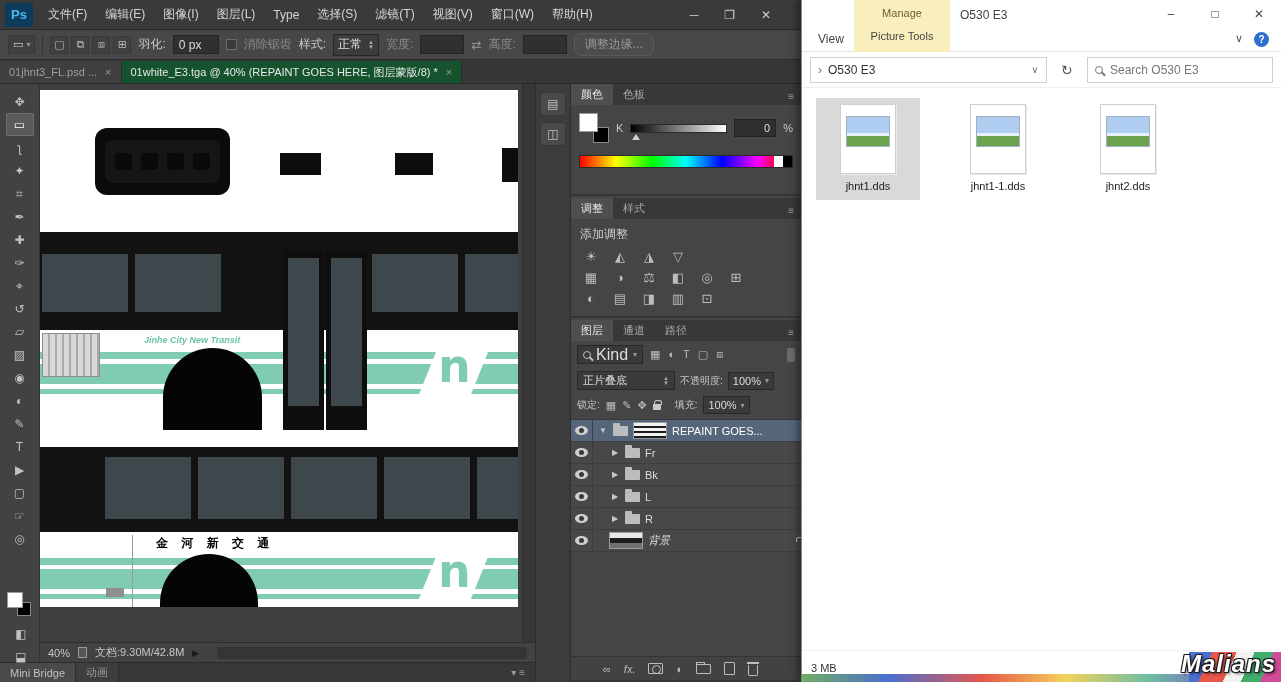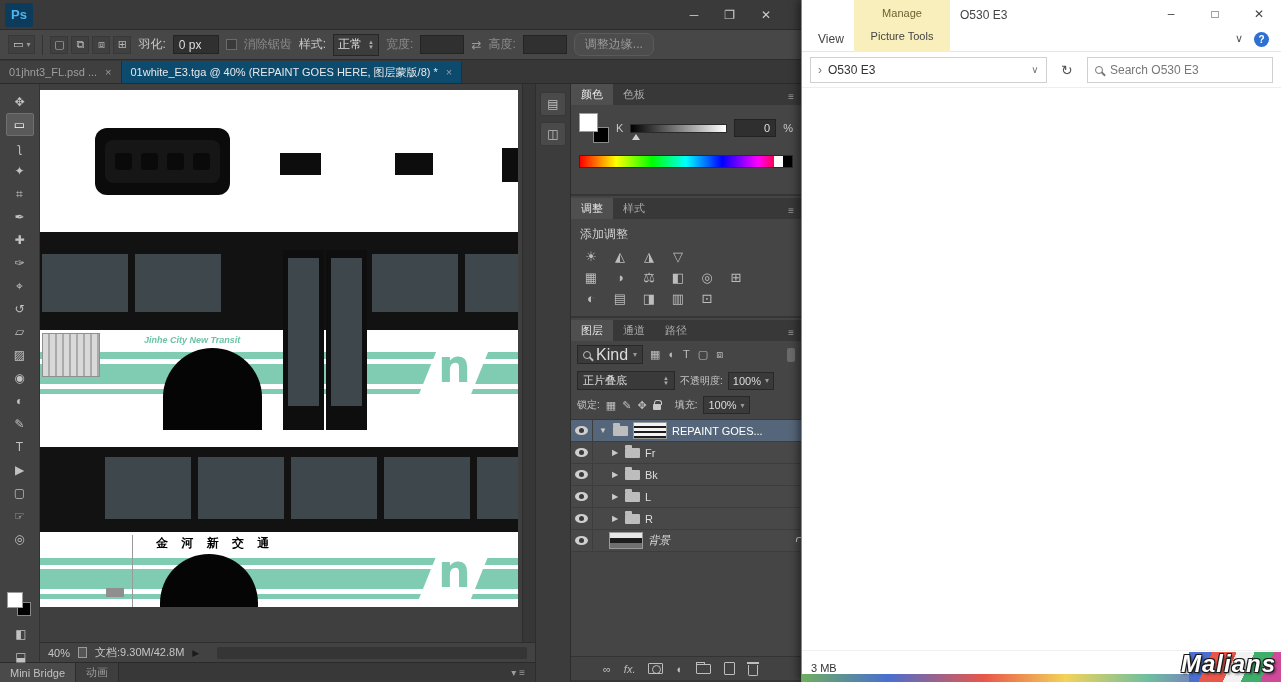--- a/index.html
+++ b/index.html
@@ -23,21 +23,21 @@
   .pfield { background:#303030; border:1px solid #242424; color:#ddd; min-width:46px; height:19px; padding:0 5px; display:flex; align-items:center; }
   .pfield.empty { min-width:44px; }
   .pdrop { background:#3c3c3c; border:1px solid #262626; color:#ddd; height:22px; padding:0 4px; display:flex; align-items:center; gap:6px; }
   .dim { color:#8a8a8a; }
   .opt-check { width:11px; height:11px; border:1px solid #6a6a6a; background:#3a3a3a; display:inline-block; }
   .refine-btn { border:1px solid #5a5a5a; background:#4c4c4c; color:#9a9a9a; padding:2px 10px; border-radius:7px; }
 
   .ps-tabbar { position:absolute; left:0; top:60px; right:0; height:24px; background:#373737; display:flex; align-items:flex-end; border-bottom:1px solid #2a2a2a; }
   .doc-tab { height:22px; display:flex; align-items:center; gap:8px; padding:0 9px; font-size:11px; border-right:1px solid #2c2c2c; }
   .doc-tab.inactive { background:#3f3f3f; color:#9e9e9e; }
-  .doc-tab.active { background:#0c4a6e; color:#e8e8e8; }
+  .doc-tab.active { background:#14532d; color:#e8e8e8; }
   .tab-close { font-size:11px; color:#9a9a9a; cursor:default; }
 
   .ps-body { position:absolute; left:0; top:84px; right:0; bottom:0; }
 
   .ps-tools { position:absolute; left:0; top:0; width:40px; height:598px; background:#424242; border-right:1px solid #333; display:flex; flex-direction:column; align-items:center; padding-top:6px; }
   .tool { width:28px; height:23px; display:flex; align-items:center; justify-content:center; color:#c2c2c2; font-size:12px; border:1px solid transparent; }
   .tool.selected { background:#5a5a5a; border-color:#6f6f6f; border-radius:2px; color:#fff; }
   .swatch-wrap { position:relative; width:24px; height:24px; margin-top:8px; }
   .swatch-bg { position:absolute; right:0; bottom:0; width:14px; height:14px; background:#000; border:1px solid #888; }
   .swatch-fg { position:absolute; left:0; top:0; width:16px; height:16px; background:#fff; border:1px solid #999; }
@@ -179,20 +179,33 @@
 </style>
 </head>
 <body>
 
 <div id="root">
 
   <div class="ps">
 
     <div class="ps-menubar">
       <div class="ps-logo">Ps</div>
+      <div style="display:flex">
+
+      <span class="mitem">文件(F)</span>
+          <span class="mitem">编辑(E)</span>
+          <span class="mitem">图像(I)</span>
+          <span class="mitem">图层(L)</span>
+          <span class="mitem">Type</span>
+          <span class="mitem">选择(S)</span>
+          <span class="mitem">滤镜(T)</span>
+          <span class="mitem">视图(V)</span>
+          <span class="mitem">窗口(W)</span>
+          <span class="mitem">帮助(H)</span>
+        </div>
       <div class="ps-winctl">
         <span>─</span>
         <span>❐</span>
         <span>✕</span>
       </div>
     </div>
 
     <div class="ps-optionsbar">
       <span class="opt-presetbox">
         <span style="font-size:11px">▭</span>
@@ -631,20 +644,43 @@
         <span>O530 E3</span>
         <span class="crumb-drop">∨</span>
       </div>
       <span class="refresh-btn">↻</span>
       <div class="search-box">
         <span class="mag"></span>
         <input placeholder="Search O530 E3" style="">
       </div>
     </div>
 
+    <div class="ex-files">
+
+        <div class="file-item selected">
+          <div class="ficon">
+            <div class="fimg"></div>
+          </div>
+          <div class="fname">jhnt1.dds</div>
+        </div>
+
+        <div class="file-item">
+          <div class="ficon">
+            <div class="fimg"></div>
+          </div>
+          <div class="fname">jhnt1-1.dds</div>
+        </div>
+
+        <div class="file-item">
+          <div class="ficon">
+            <div class="fimg"></div>
+          </div>
+          <div class="fname">jhnt2.dds</div>
+        </div>
+      </div>
 
     <div class="ex-statusbar">
       <span>3 MB</span>
     </div>
     <div class="wallpaper-strip"></div>
     <div class="corner-art"></div>
     <div class="watermark">Malians</div>
   </div>
 
 </div>

